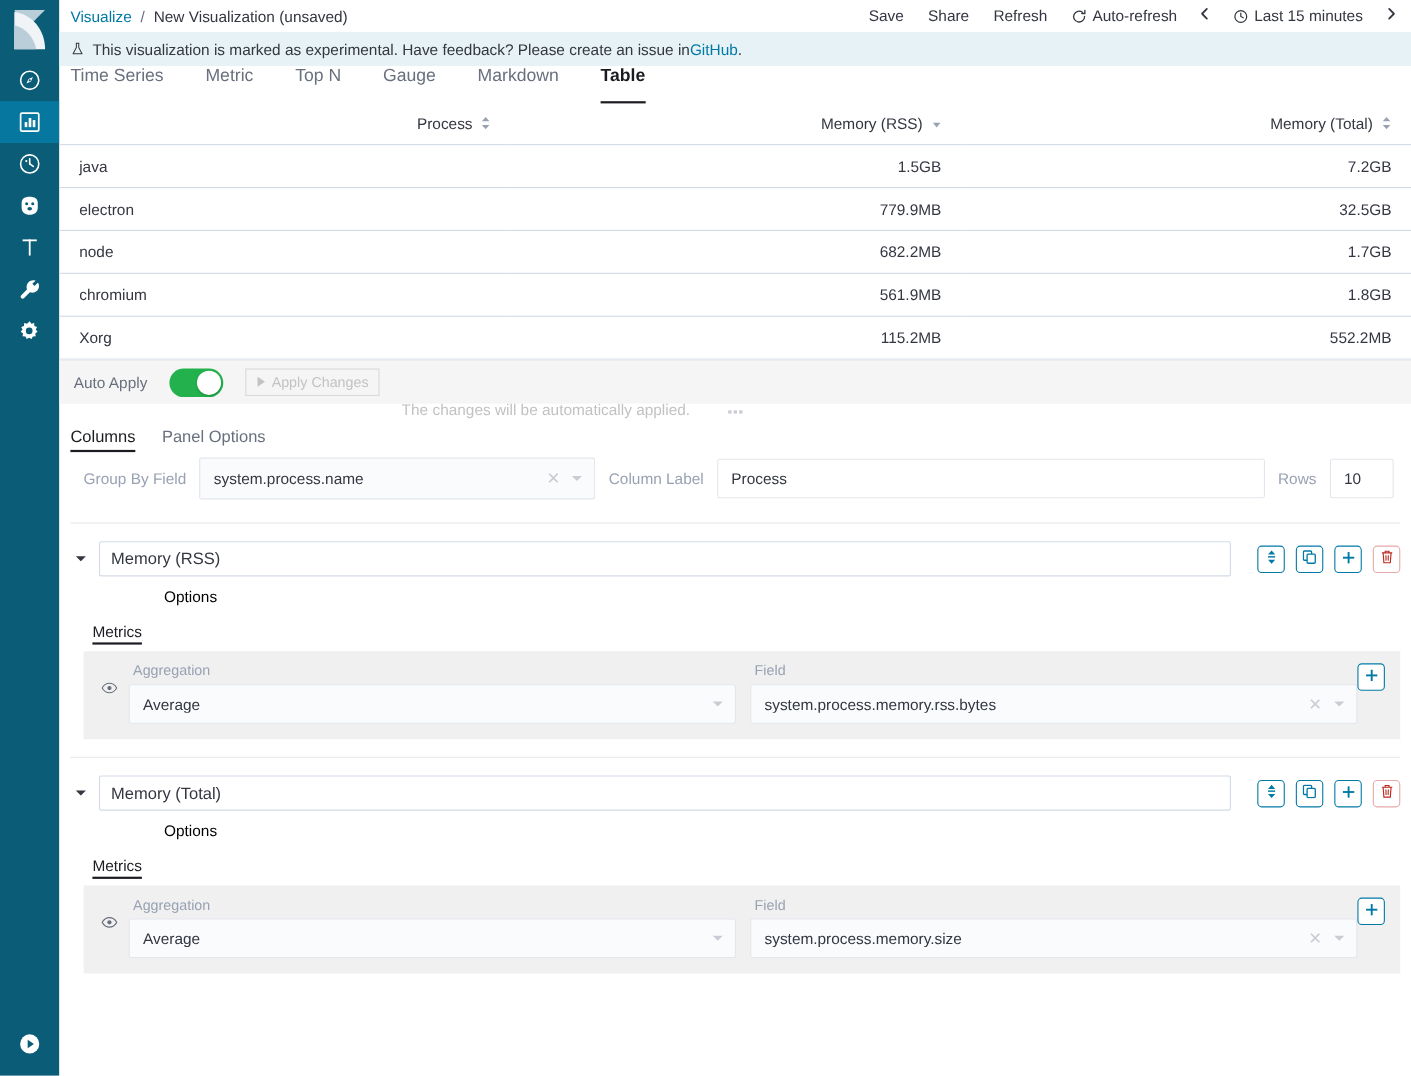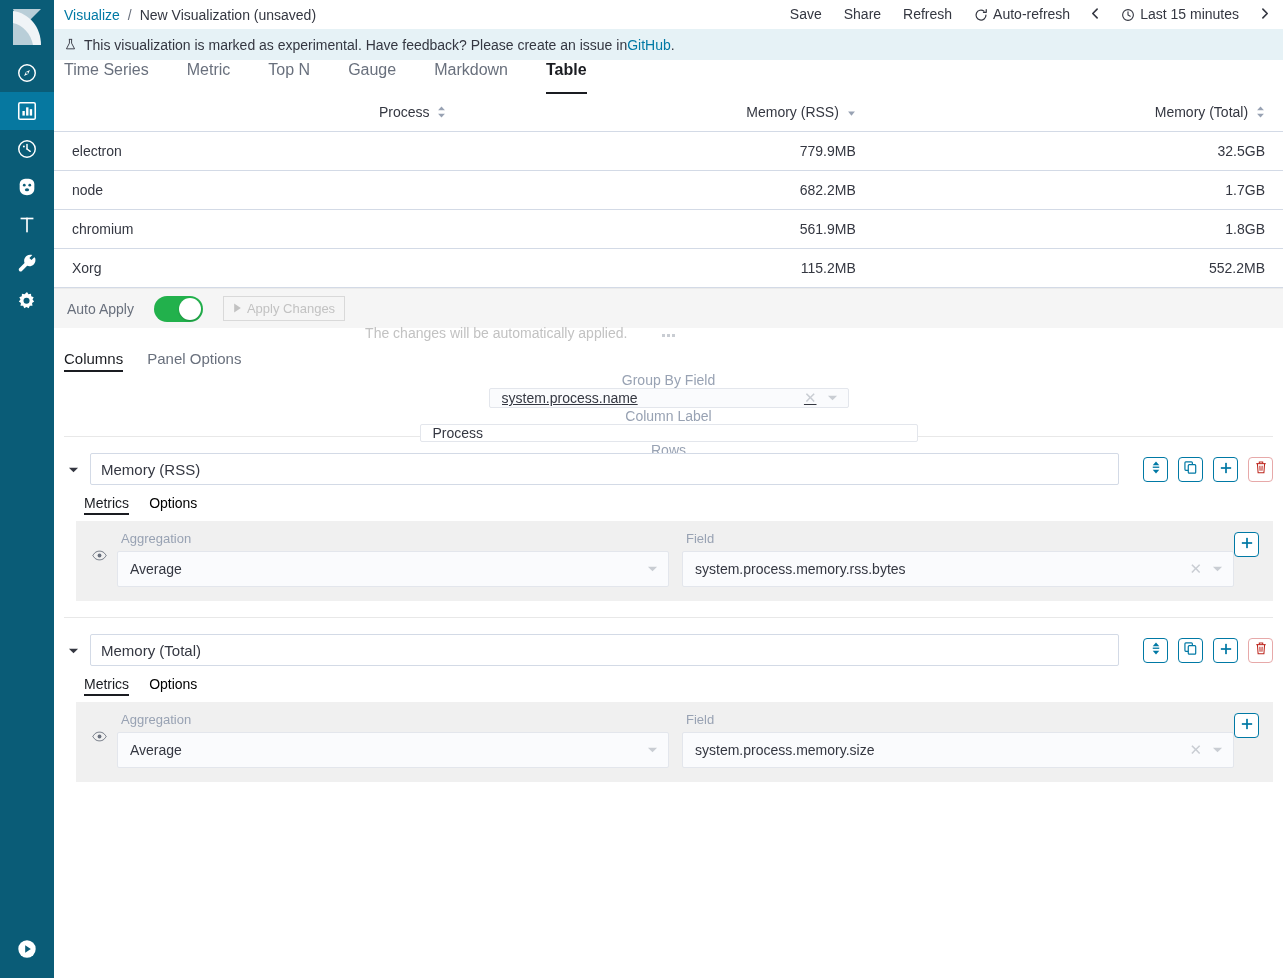--- a/index.html
+++ b/index.html
@@ -198,21 +198,20 @@
   .helper-text {
     font-size: 14px; color: #343741;
     padding: 14px 10px 12px 10px;
   }
 
   
   #groupbyrow {
     display: flex; align-items: center;
     padding: 0 10px 0 10px; gap: 0;
     height: 48px;
-    flex-direction: column;
   }
   .fl-label {
     font-size: 14px; color: #98a2b3;
     padding: 0 12px; white-space: nowrap;
   }
   .combobox {
     background: #fafbfd;
     border: 1px solid #e3e6ec;
     border-radius: 2px;
     height: 38px;
@@ -228,21 +227,21 @@
   .textinput {
     background: #fff;
     border: 1px solid #e3e6ec;
     border-radius: 2px;
     height: 36px;
     font-size: 14px; color: #343741;
     padding: 0 12px;
     font-family: "Liberation Sans", sans-serif;
     outline: none;
   }
-  #gb-combo { width: 360px; text-decoration: underline; }
+  #gb-combo { width: 360px; }
   #collabel-input { width: 498px; }
   #rows-input { width: 58px; text-align: left; }
 
   
   .series {
     margin: 0 10px;
     padding: 16px 0 0 0;
     border-top: 1px solid #e8e8e8;
   }
   .series.first { border-top: 1px solid #e8e8e8; margin-top: 16px; }
@@ -272,21 +271,21 @@
   }
   .sbtn.danger { border-color: #e7a9a9; }
 
   .series-tabs {
     display: flex; gap: 0; padding: 10px 0 0 20px;
   }
   .stab {
     font-size: 14px; color: #000000; cursor: pointer;
     padding: 0 10px 4px 10px; position: relative;
   }
-  .stab:first-child { padding-left: 0; }
+  .stab:first-child { padding-left: 0; margin-top: 32px; }
   .stab.active { color: #1a1c21; }
   .stab.active::after {
     content: ""; position: absolute;
     left: 0; right: 10px; bottom: 0;
     height: 2px; background: #1a1c21;
   }
 
   .metric-row {
     background: #f0f0f0;
     margin: 6px 0 0 12px;
@@ -512,20 +511,25 @@
                 <svg width="9" height="12" viewBox="0 0 10 14">
                   <path d="M5 0.5 L9 5 L1 5 Z" fill="#98a2b3"></path>
                   <path d="M5 13.5 L1 9 L9 9 Z" fill="#98a2b3"></path>
                 </svg>
               </span>
             </th>
           </tr>
         </thead>
         <tbody>
           <tr>
+            <td class="c-label">java</td>
+            <td class="c-num">1.5GB</td>
+            <td class="c-num">7.2GB</td>
+          </tr>
+          <tr>
             <td class="c-label">electron</td>
             <td class="c-num">779.9MB</td>
             <td class="c-num">32.5GB</td>
           </tr>
           <tr>
             <td class="c-label">node</td>
             <td class="c-num">682.2MB</td>
             <td class="c-num">1.7GB</td>
           </tr>
           <tr>

